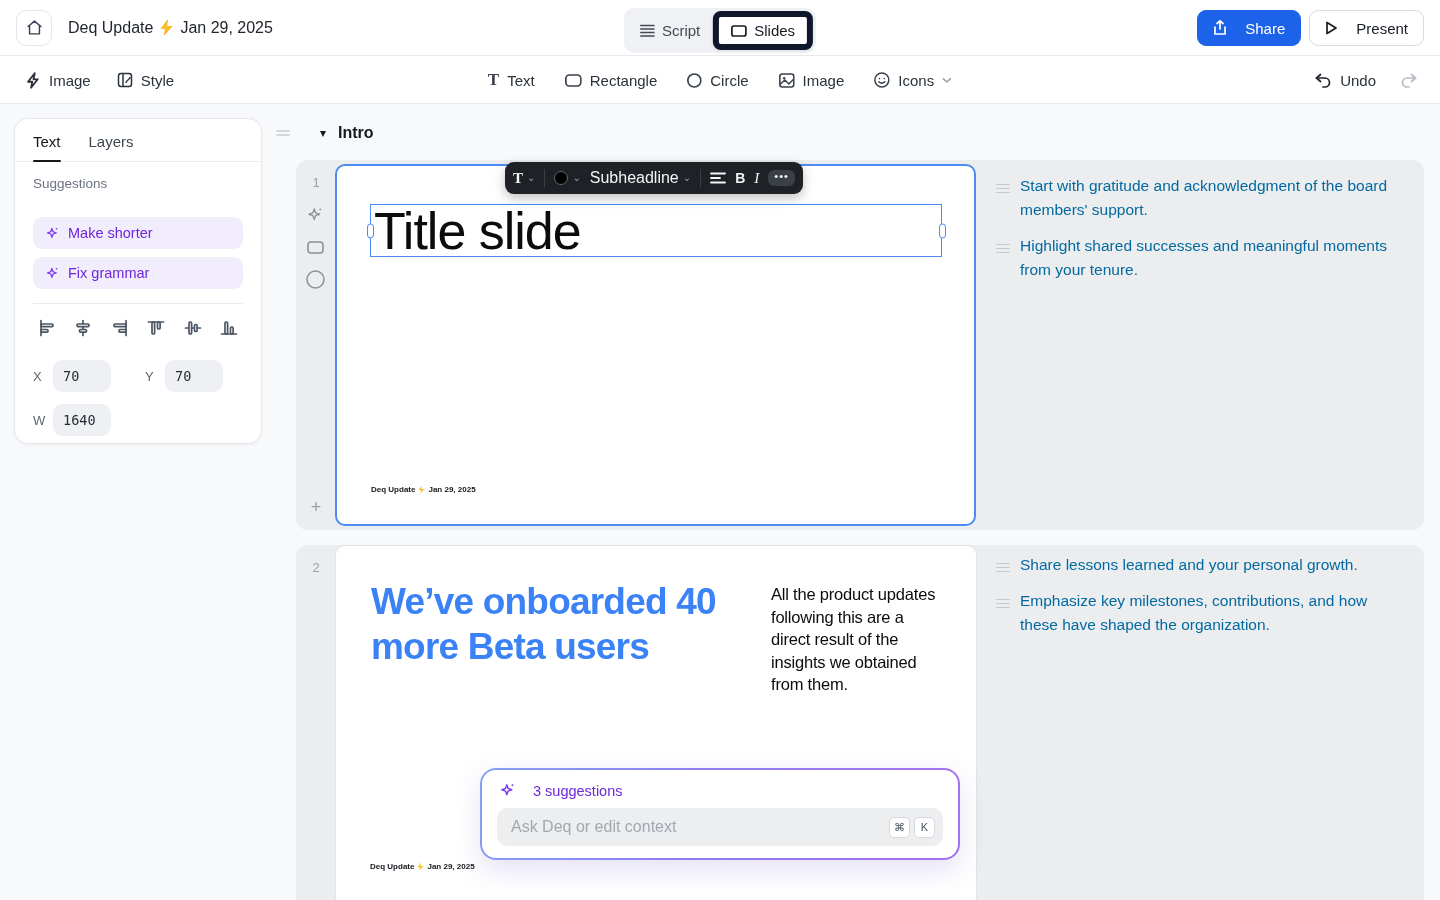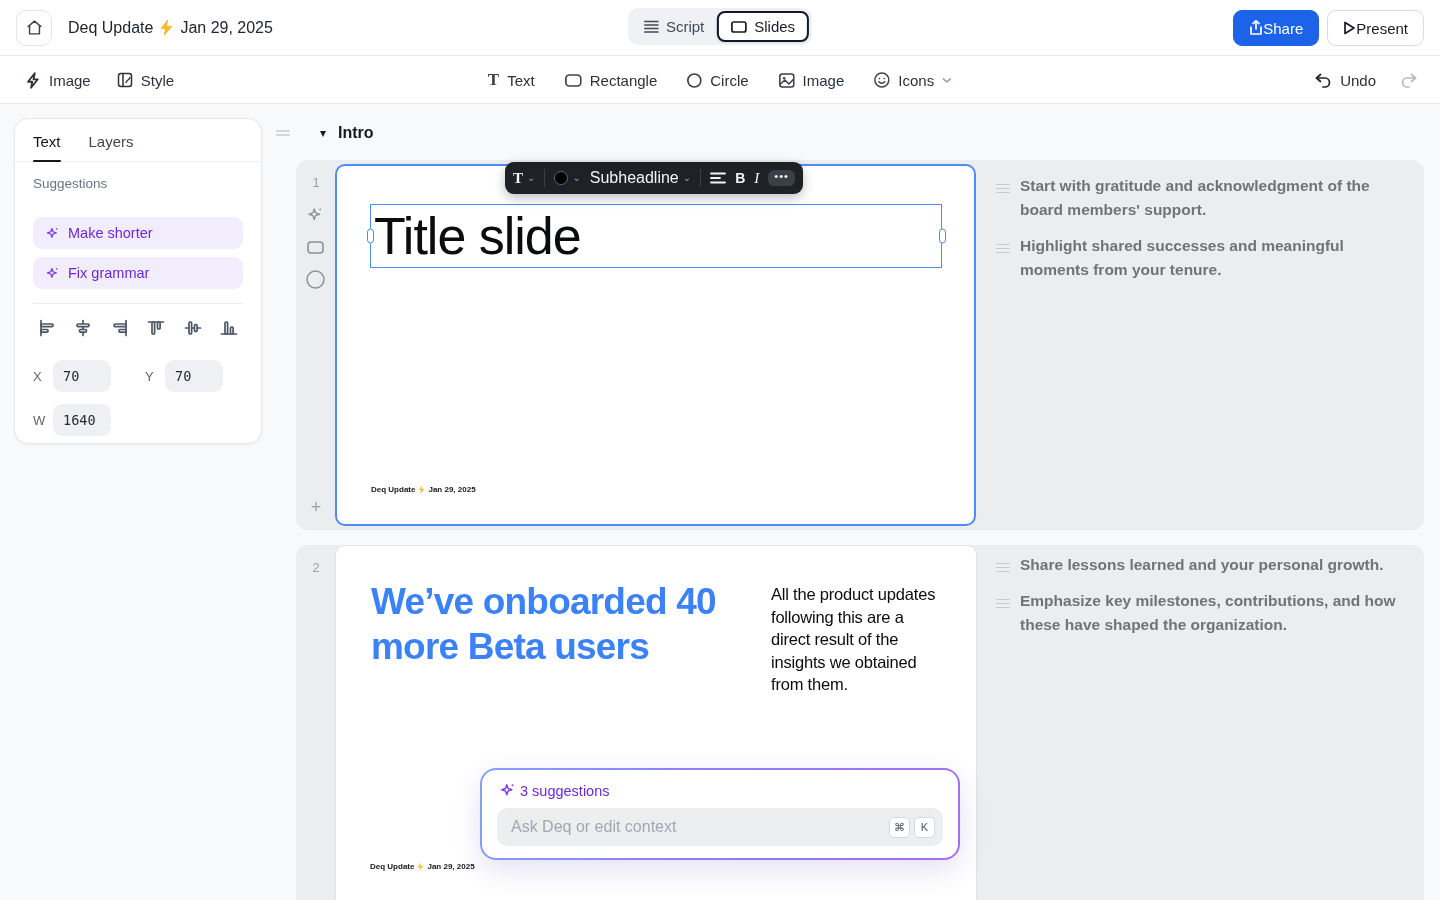--- a/index.html
+++ b/index.html
@@ -9,23 +9,23 @@
 
   
   .topbar { position:absolute; left:0; top:0; width:1440px; height:56px; background:#fff;
             border-bottom:1px solid #e9eaec; display:flex; align-items:center; padding:0 16px; z-index:40; }
   .home-btn { width:36px; height:36px; border:1px solid #e3e5e9; border-radius:10px; background:#fff;
               display:flex; align-items:center; justify-content:center; cursor:pointer; }
   .doc-title { display:flex; align-items:center; gap:7px; margin-left:16px; font-size:16px; font-weight:500; color:#21262e; }
   .seg-wrap { position:absolute; left:50%; top:8px; transform:translateX(-50%); background:#f0f1f4;
               border-radius:10px; padding:3px; display:flex; align-items:center; }
   .seg { display:flex; align-items:center; gap:7px; font-size:15px; padding:6px 13px; border-radius:8px; color:#434a54; cursor:pointer; }
-  .seg.active { background:#fff; border:2px solid #0f172a; box-shadow:0 1px 2px rgba(0,0,0,.08); color:#171c23; font-weight:500; padding:5px 12px; }
+  .seg.active { background:#fff; border:6px solid #0f172a; box-shadow:0 1px 2px rgba(0,0,0,.08); color:#171c23; font-weight:500; padding:5px 12px; }
   .topbar-right { position:absolute; right:16px; top:10px; display:flex; gap:8px; }
-  .btn { height:36px; display:flex; align-items:center; gap:0; border-radius:9px; font-size:15px; font-weight:500; padding:0 15px; cursor:pointer; }
+  .btn { height:36px; display:flex; align-items:center; gap:18px; border-radius:9px; font-size:15px; font-weight:500; padding:0 15px; cursor:pointer; }
   .btn-share { background:#1d63e9; color:#fff; border:1px solid #1d63e9; }
   .btn-present { background:#fff; color:#171c23; border:1px solid #d7dade; }
 
   
   .toolbar2 { position:absolute; left:0; top:56px; width:1440px; height:48px; background:#fff;
               border-bottom:1px solid #e9eaec; z-index:39; }
   .tb-left { position:absolute; left:26px; top:0; height:48px; display:flex; align-items:center; gap:26px; }
   .tb-center { position:absolute; left:50%; top:0; transform:translateX(-50%); height:48px; display:flex; align-items:center; gap:30px; }
   .tool { display:flex; align-items:center; gap:8px; font-size:15px; color:#2b323b; cursor:pointer; white-space:nowrap; }
   .tb-right { position:absolute; right:22px; top:0; height:48px; display:flex; align-items:center; gap:24px; }
@@ -61,61 +61,61 @@
   .group-2 { top:545px; height:400px; }
   .gutter { position:absolute; left:0; top:0; width:40px; height:100%; }
   .gutter-num { position:absolute; left:0; width:40px; text-align:center; top:15px; font-size:13px; color:#9aa1a9; }
   .gutter-ic { position:absolute; left:10px; cursor:pointer; }
   .gutter-plus { position:absolute; left:0; width:40px; text-align:center; bottom:12px; font-size:18px; color:#9aa1a9; cursor:pointer; }
 
   .slide { position:absolute; background:#fff; }
   .slide-1 { left:39px; top:4px; width:641px; height:362px; border:2px solid #4d8cf5; border-radius:10px; }
   .slide-2 { left:39px; top:0px; width:642px; height:400px; border:1px solid #e1e3e7; border-radius:10px; }
 
-  .textbox { position:absolute; left:33px; top:38px; width:572px; height:64px; border:1.5px solid #4d8cf5;
+  .textbox { position:absolute; left:33px; top:38px; width:572px; height:53px; border:1.5px solid #4d8cf5;
              display:flex; align-items:center; background:#fff; }
   .handle { position:absolute; top:50%; transform:translateY(-50%); width:7px; height:15px; background:#fff;
             border:1.5px solid #4d8cf5; border-radius:4px; }
   .handle.l { left:-4.5px; } .handle.r { right:-4.5px; }
   .slide1-title { font-size:52px; font-weight:500; letter-spacing:-1px; color:#0b0c0e; padding-left:3px; white-space:nowrap; }
 
   .slide-footer { position:absolute; left:34px; display:flex; align-items:center; gap:3px;
                   font-size:8px; font-weight:700; color:#15181d; letter-spacing:0; }
   .f1 { top:319px; } .f2 { top:316px; }
 
   .slide2-heading { position:absolute; left:35px; top:33px; width:352px; font-size:37px; line-height:45px;
                     font-weight:600; letter-spacing:-0.8px; color:#3b82f6; }
   .slide2-body { position:absolute; left:435px; top:37px; width:174px; font-size:16.5px; line-height:22.5px;
                  font-weight:500; letter-spacing:-0.2px; color:#0b0c0e; }
 
   .notes { position:absolute; left:700px; width:410px; display:flex; flex-direction:column; gap:12px; }
   .n1 { top:14px; } .n2 { top:8px; }
   .note { display:flex; gap:10px; }
   .note-grip { padding-top:7px; cursor:grab; }
-  .note-text { font-size:15.5px; line-height:24px; color:#737373; width:380px; cursor:text;font-weight:bold; }
+  .note-text { font-size:15.5px; line-height:24px; color:#0369a1; width:380px; cursor:text; }
 
   
   .text-toolbar { position:absolute; left:505px; top:162px; height:32px; background:#1e2126; border-radius:9px;
                   box-shadow:0 4px 12px rgba(0,0,0,.25); display:flex; align-items:center; padding:0 8px; gap:9px; z-index:35; }
   .tt-item { display:flex; align-items:center; gap:4px; color:#f3f4f6; cursor:pointer; }
   .tt-T { font-family:"Liberation Serif", serif; font-size:15px; font-weight:600; }
   .tt-div { width:1px; height:18px; background:#3a3f46; }
   .tt-swatch { width:14px; height:14px; border-radius:50%; background:#000; border:1.5px solid #62676f; }
   .tt-style { font-size:16px; }
   .tt-B { font-size:14px; font-weight:700; }
   .tt-I { font-family:"Liberation Serif", serif; font-style:italic; font-size:15px; }
   .tt-more { background:#3b4046; border-radius:6px; padding:2px 6px 6px 6px; font-size:11px; letter-spacing:1px; line-height:8px; }
   .tt-chev { color:#9aa0a8; font-size:10px; line-height:10px; }
 
   
   .popup { position:absolute; left:480px; top:768px; width:480px; height:92px; border-radius:16px;
            border:2px solid transparent;
            background:linear-gradient(#fff,#fff) padding-box, linear-gradient(110deg,#86a0f5,#8f7df2 45%,#a66ff0) border-box;
            box-shadow:0 10px 28px rgba(90,70,190,.16); z-index:50; }
-  .popup-head { display:flex; align-items:center; gap:4px; padding:12px 17px 9px 17px; color:#6d28d9; font-size:14.5px; font-weight:500; }
+  .popup-head { display:flex; align-items:center; gap:17px; padding:12px 17px 9px 17px; color:#6d28d9; font-size:14.5px; font-weight:500; }
   .popup-inputwrap { margin:0 15px; height:38px; background:#eceef0; border-radius:10px; display:flex; align-items:center; padding:0 8px 0 14px; }
   .popup-input { flex:1; border:none; background:transparent; outline:none; font-size:16px; color:#272c33;
                  font-family:"Liberation Sans", sans-serif; }
   .popup-input::placeholder { color:#a2a7b0; }
   .keycap { min-width:21px; height:21px; background:#fff; border:1px solid #d5d8dd; border-radius:5px;
             display:flex; align-items:center; justify-content:center; font-size:11px; color:#4b5563; margin-left:4px; }
 
   .grip3 span { display:block; width:14px; height:1.5px; background:#c6cad0; margin:2.5px 0; border-radius:1px; }
   .grip3.light span { background:#d3d6da; }
 </style>

